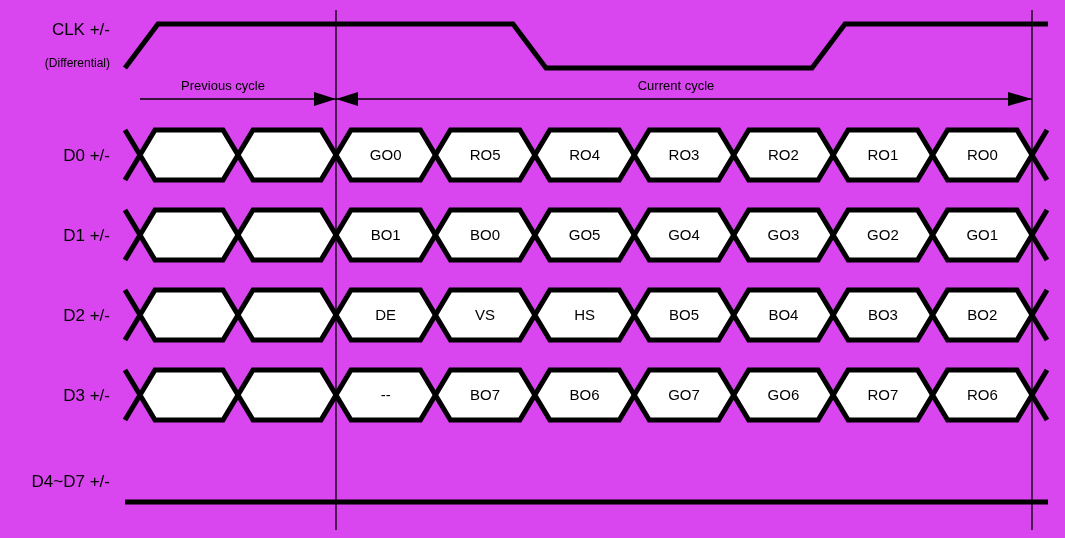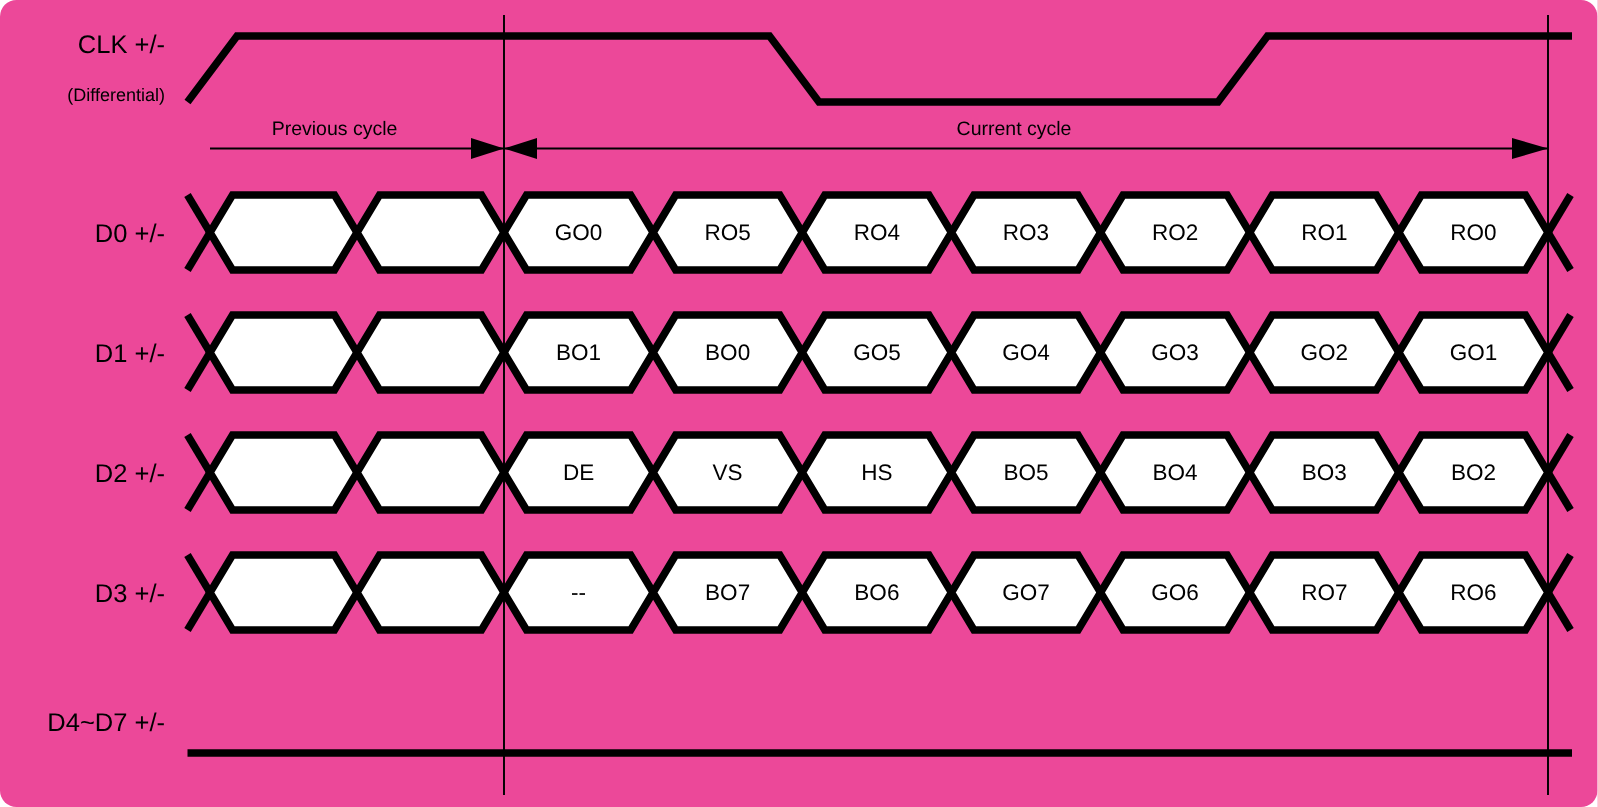--- a/index.html
+++ b/index.html
@@ -9,23 +9,22 @@
     background: #ffffff;
   }
   body {
     font-family: "Liberation Sans", sans-serif;
     color: #000000;
   }
   #diagram-root {
     position: relative;
     width: 1065px;
     height: 538px;
-    background: #ec4899;
+    background: #d946ef;
     overflow: hidden;
-    border-radius: 11px;
   }
   #timing-svg {
     display: block;
     width: 1065px;
     height: 538px;
   }
   .lbl-main {
     font-family: "Liberation Sans", sans-serif;
     font-size: 17px;
     fill: #000000;

